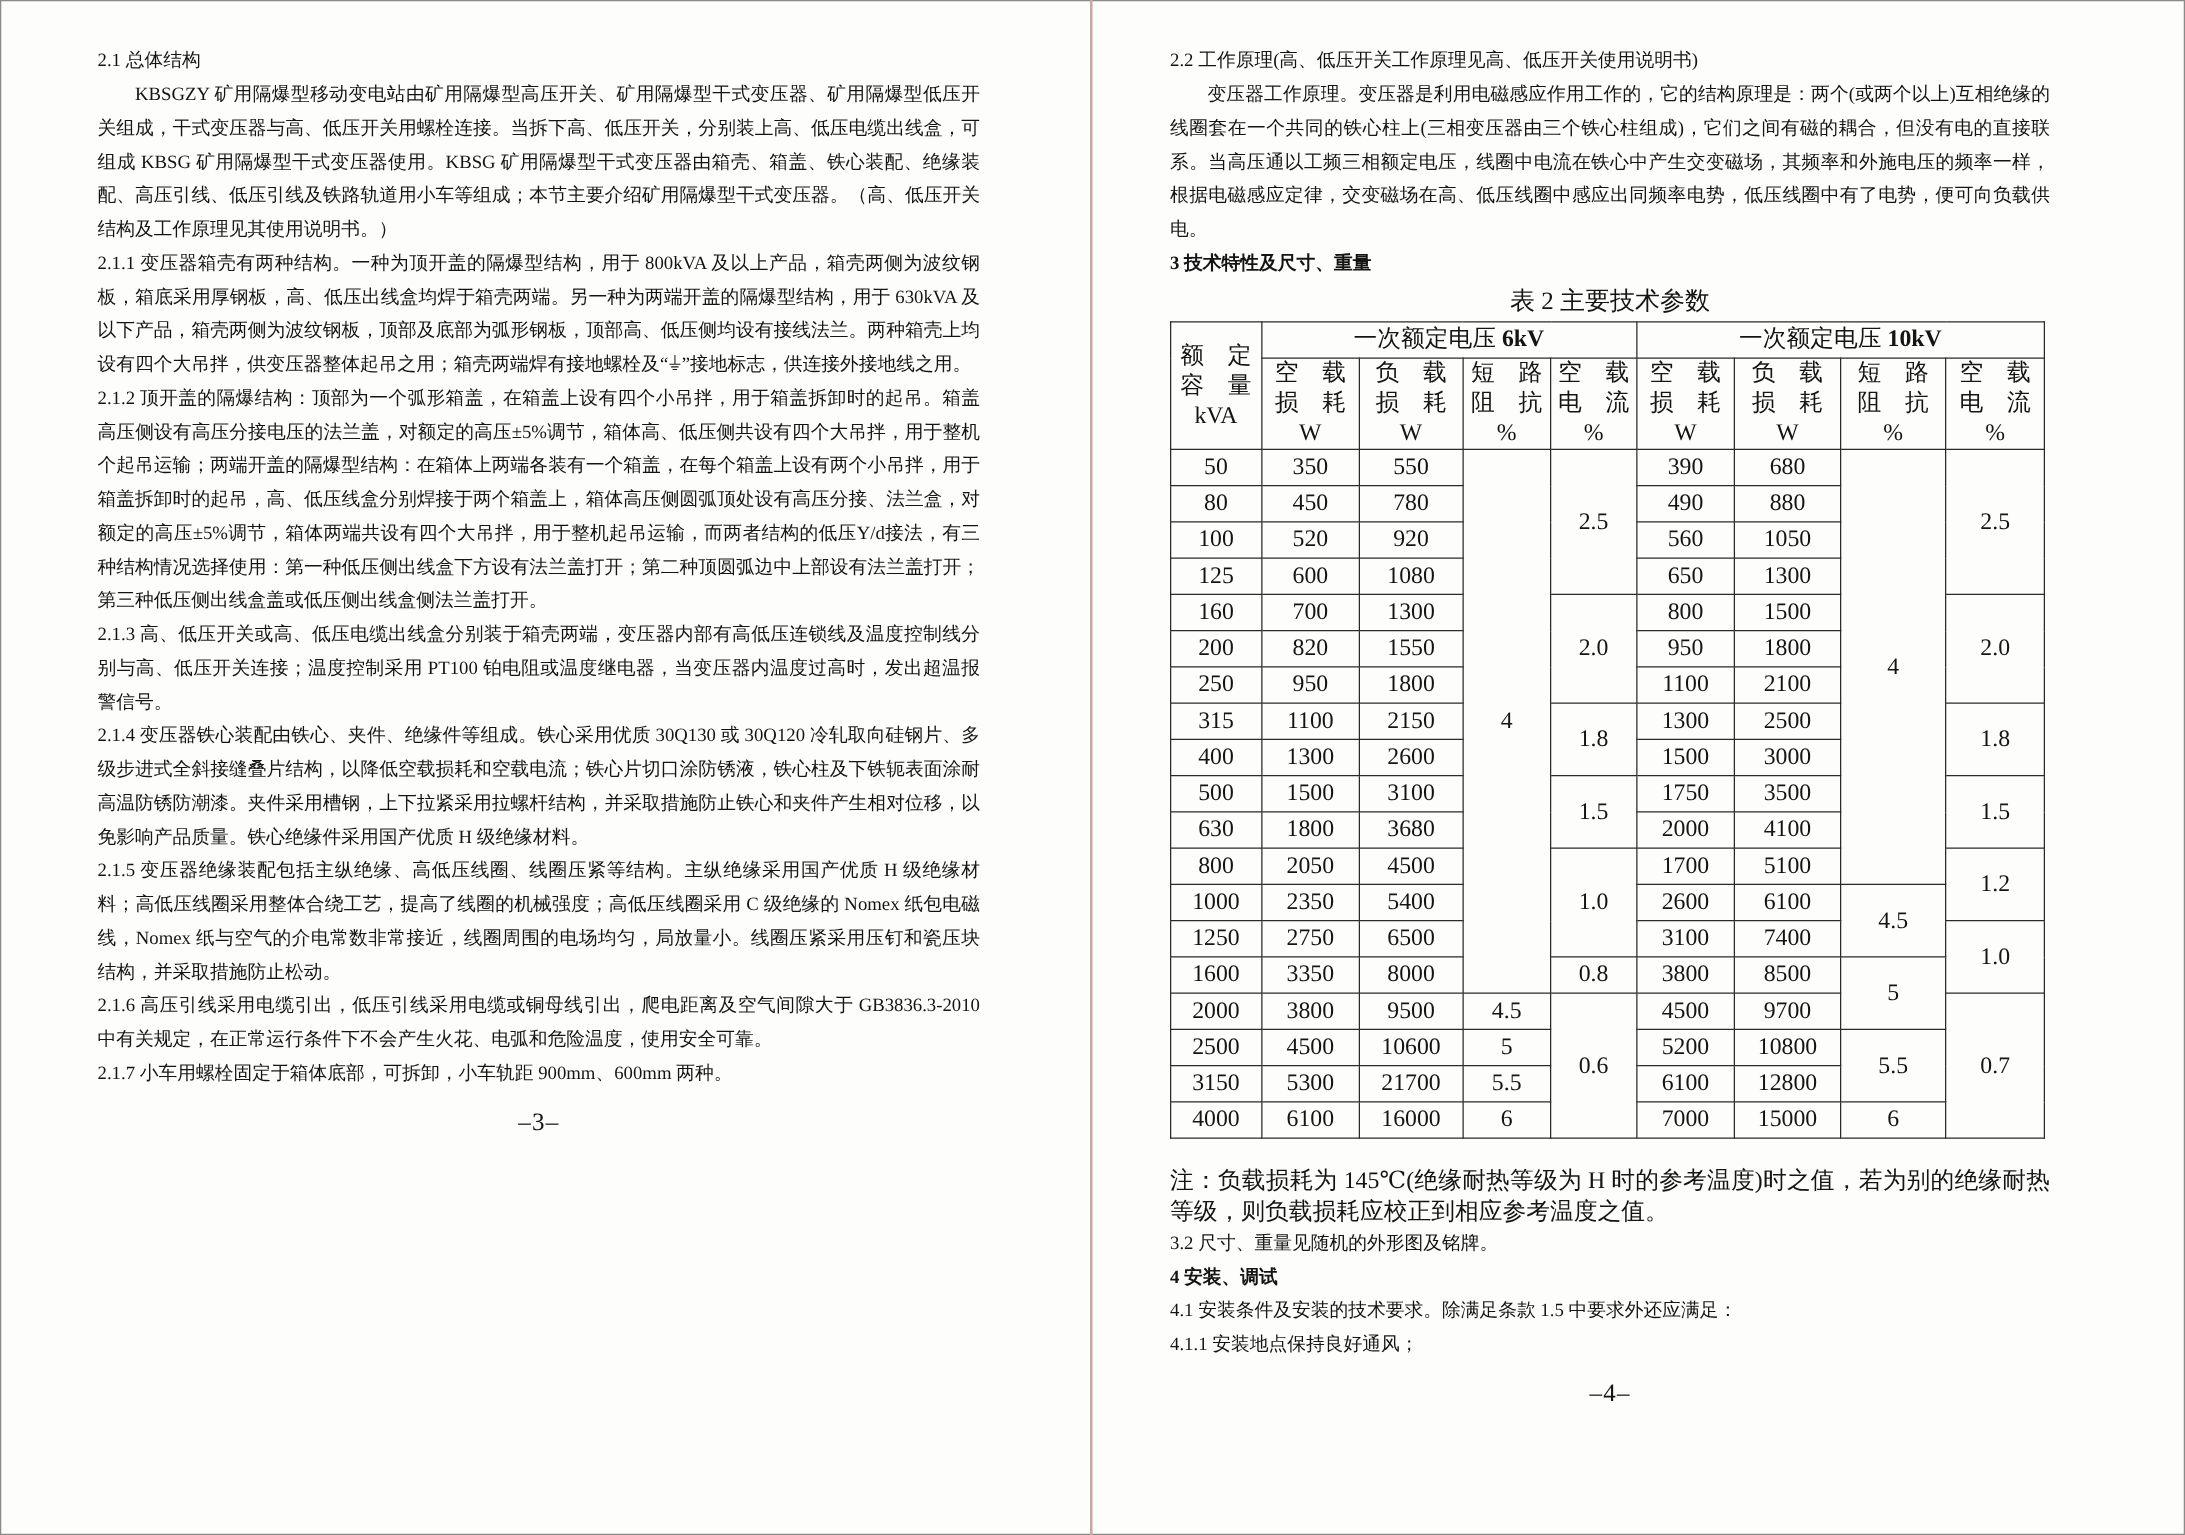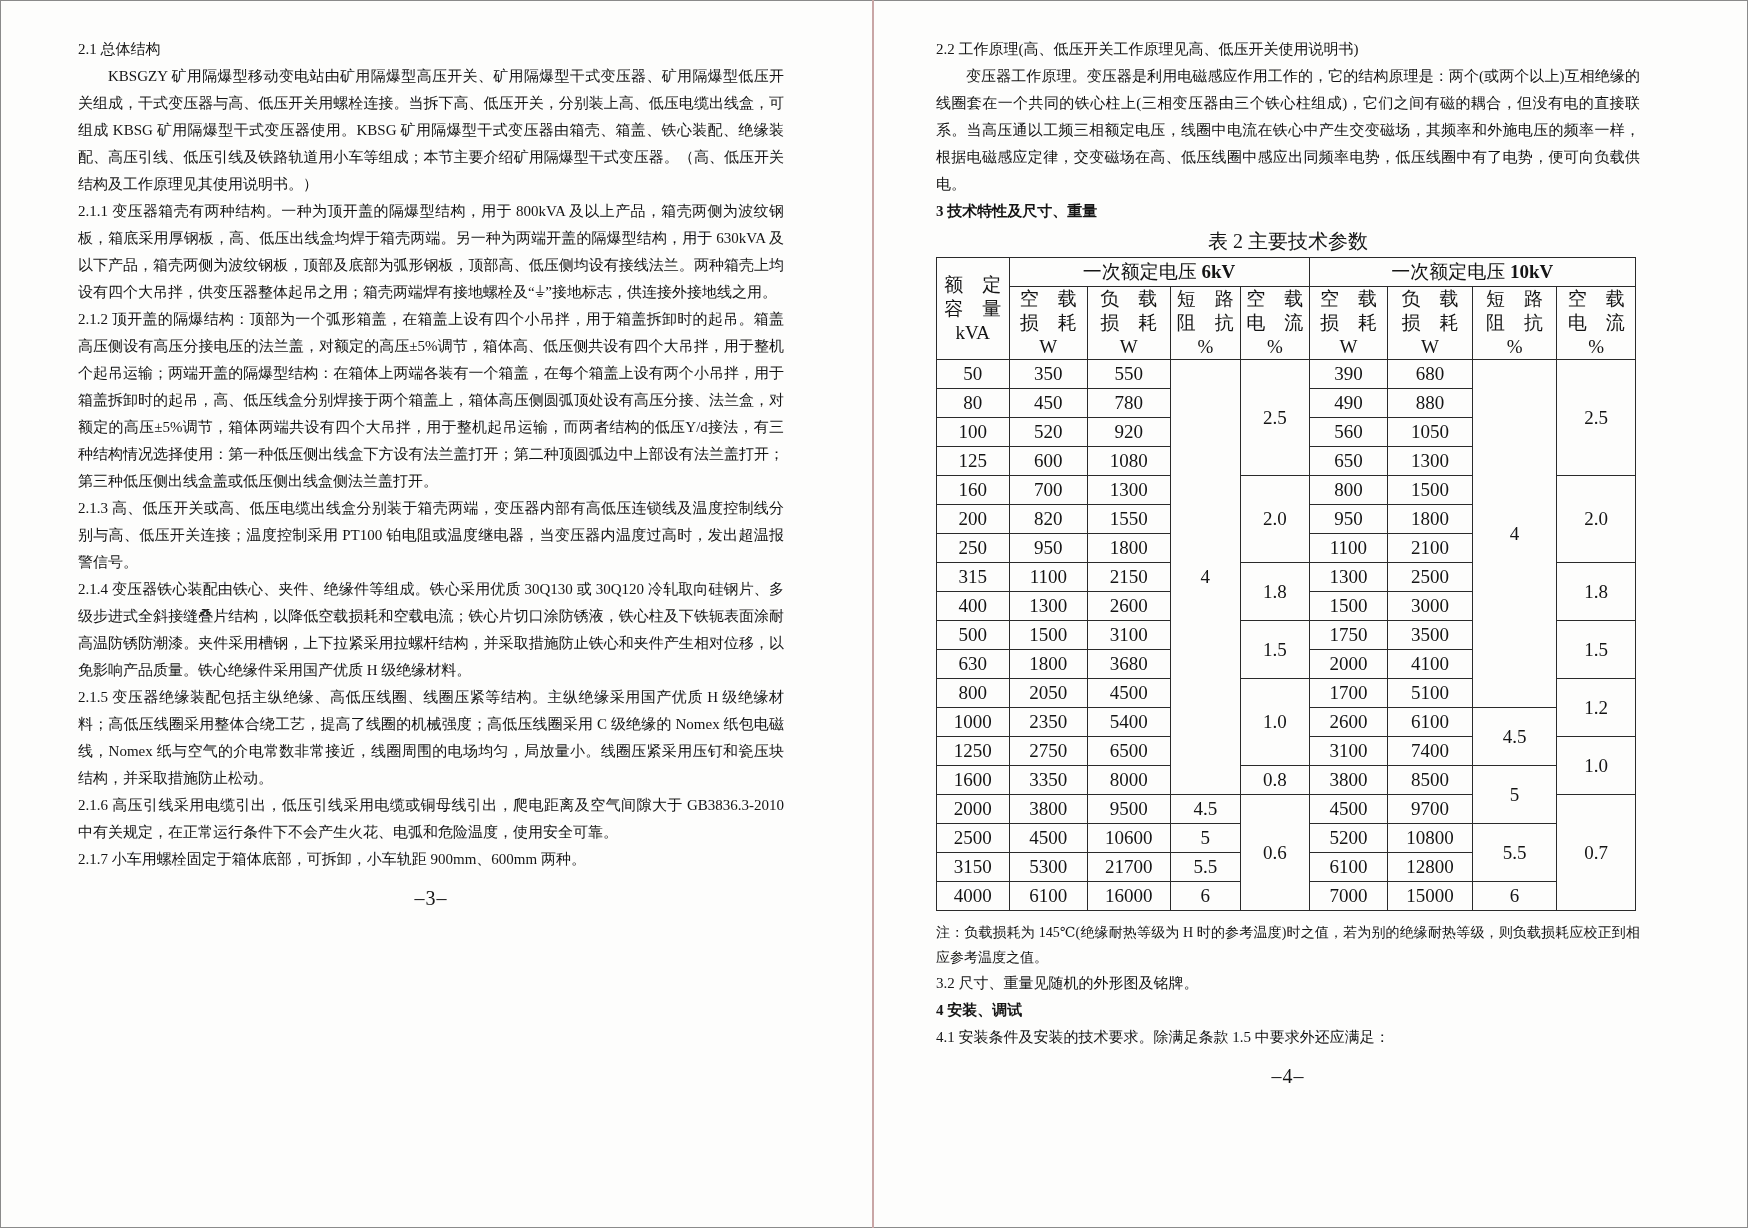--- a/index.html
+++ b/index.html
@@ -10,21 +10,21 @@
     overflow:hidden;
   }
   .scan-frame{position:absolute;inset:0;border:1px solid #8a8a8a;pointer-events:none;}
   .page-divider{position:absolute;left:872px;top:0;bottom:0;width:2px;background:#c9a6a6;}
   .page{position:absolute;top:36px;}
   .page-col-left{left:78px;width:706px;}
   .page-col-right{left:936px;width:704px;}
   .para{margin:0;font-size:15px;line-height:27px;text-align:justify;text-justify:inter-ideograph;}
   .para.indent{text-indent:2em;}
   .para.bold{font-weight:bold;}
-  .para.note{font-size:14px;line-height:25px;margin-top:9px;}
+  .para.note{font-size:19px;line-height:25px;margin-top:21px;}
   .caption{margin:2px 0 2px 0;font-size:20px;line-height:28px;text-align:center;}
   .page-number{margin-top:14px;text-align:center;font-size:20px;letter-spacing:1px;}
   table.spec{border-collapse:collapse;width:700px;table-layout:fixed;}
   table.spec th,table.spec td{
     border:1px solid #2a2a2a;padding:0 2px;text-align:center;vertical-align:middle;
     font-size:19px;font-weight:normal;line-height:22px;height:28px;
   }
   table.spec th{line-height:24px;}
   .rowhead,.subhead{white-space:pre-line;}
   .grouphead b{font-weight:bold;}
@@ -262,15 +262,16 @@
           <td>15000</td>
           <td>6</td>
         </tr>
       </tbody>
   </table>
   <div id="right-paras-bottom">
       <p class="para note">注：负载损耗为 145℃(绝缘耐热等级为 H 时的参考温度)时之值，若为别的绝缘耐热等级，则负载损耗应校正到相应参考温度之值。</p>
       <p class="para">3.2 尺寸、重量见随机的外形图及铭牌。</p>
       <p class="para bold">4  安装、调试</p>
       <p class="para">4.1  安装条件及安装的技术要求。除满足条款 1.5 中要求外还应满足：</p>
+      <p class="para">4.1.1  安装地点保持良好通风；</p>
     </div>
   <div class="page-number">–4–</div>
 </div>
 
 </body></html>

